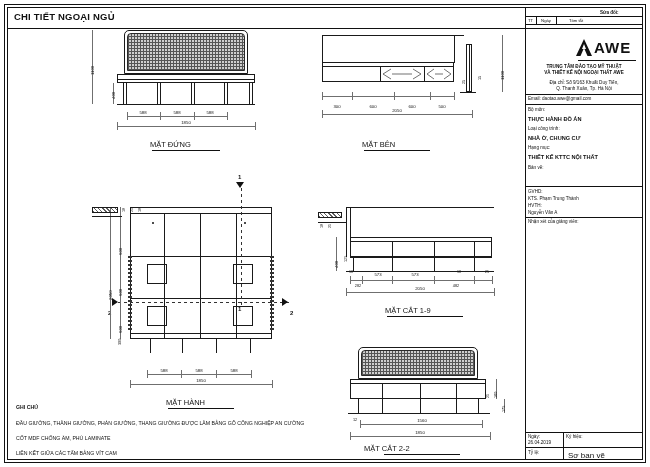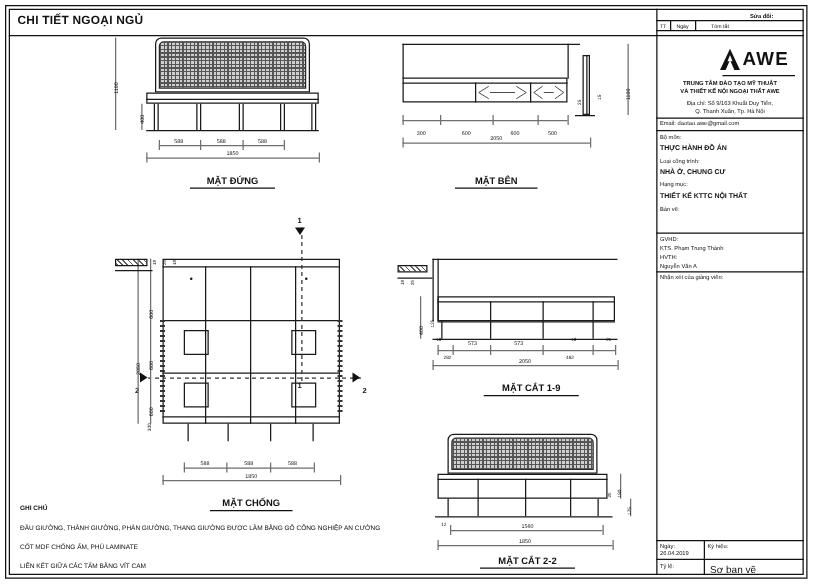--- a/index.html
+++ b/index.html
@@ -21,21 +21,21 @@
   .vline{position:absolute;background:#111;width:1px;}
   .hline{position:absolute;background:#111;height:1px;}
   
   .ln{position:absolute;background:#1a1a1a;}
   .lnh{height:1px;}
   .lnv{width:1px;}
   .lngray{background:#6f6f6f;}
   .rect{position:absolute;border:1px solid #1a1a1a;box-sizing:border-box;}
   .hatch{position:absolute;box-sizing:border-box;border:1px solid #1a1a1a;
     background:repeating-linear-gradient(45deg,#5d5d5d 0 1px,transparent 1px 3px);}
-  .caption{position:absolute;font-size:7.5px;font-weight:bold;color:#111;text-align:center;}
+  .caption{position:absolute;font-size:7.5px;font-weight:normal;color:#111;}
   .capline{position:absolute;height:1px;background:#111;}
   .dim{position:absolute;font-size:4.3px;color:#111;text-align:center;}
   .dimv{position:absolute;font-size:4.3px;color:#111;transform:rotate(-90deg);transform-origin:left top;white-space:nowrap;}
   .note{position:absolute;font-size:5.2px;color:#111;white-space:nowrap;}
   .marker{position:absolute;font-size:6px;font-weight:bold;color:#111;}
   .tri{position:absolute;width:0;height:0;}
   .dashv{position:absolute;width:1px;background:repeating-linear-gradient(to bottom,#333 0 3px,transparent 3px 6px);}
   .dashh{position:absolute;height:1px;background:repeating-linear-gradient(to right,#333 0 3px,transparent 3px 6px);}
   .logo{position:absolute;}
   .logotxt{position:absolute;font-weight:bold;color:#111;}
@@ -242,21 +242,21 @@
   <div class="dim" style="left:221px;top:368px;width:26px;">588</div>
   <div class="ln lnh lngray" style="left:130px;top:384px;width:142px;"></div>
   <div class="ln lnv lngray" style="left:130px;top:380px;height:8px;"></div>
   <div class="ln lnv lngray" style="left:272px;top:380px;height:8px;"></div>
   <div class="dim" style="left:183px;top:378px;width:36px;">1850</div>
 
   <div class="ln lnv" style="left:150px;top:339px;height:14px;"></div>
   <div class="ln lnv" style="left:182px;top:339px;height:14px;"></div>
   <div class="ln lnv" style="left:216px;top:339px;height:14px;"></div>
   <div class="ln lnv" style="left:250px;top:339px;height:14px;"></div>
-  <div class="caption" style="left:166px;top:398px;width:70px;">MẶT CHỐNG</div>
+  <div class="caption" style="left:166px;top:398px;width:70px;">MẶT HÀNH</div>
   <div class="capline" style="left:168px;top:408px;width:66px;"></div>
 
   <div class="ln lnv" style="left:346px;top:207px;height:50px;"></div>
   <div class="ln lnv" style="left:350px;top:207px;height:50px;"></div>
   <div class="ln lnh" style="left:346px;top:207px;width:148px;"></div>
   <div class="rect" style="left:350px;top:237px;width:142px;height:20px;"></div>
   <div class="ln lnh" style="left:350px;top:241px;width:142px;"></div>
   <div class="ln lnv" style="left:392px;top:241px;height:16px;"></div>
   <div class="ln lnv" style="left:434px;top:241px;height:16px;"></div>
   <div class="ln lnv" style="left:474px;top:241px;height:16px;"></div>
@@ -318,21 +318,21 @@
 
   <div class="ln lnh lngray" style="left:360px;top:424px;width:122px;"></div>
   <div class="ln lnv lngray" style="left:360px;top:420px;height:8px;"></div>
   <div class="ln lnv lngray" style="left:482px;top:420px;height:8px;"></div>
   <div class="dim" style="left:348px;top:418px;width:14px;font-size:3.8px;">12</div>
   <div class="dim" style="left:404px;top:418px;width:36px;">1560</div>
   <div class="ln lnh lngray" style="left:350px;top:436px;width:140px;"></div>
   <div class="ln lnv lngray" style="left:350px;top:432px;height:8px;"></div>
   <div class="ln lnv lngray" style="left:490px;top:432px;height:8px;"></div>
   <div class="dim" style="left:402px;top:430px;width:36px;">1850</div>
-  <div class="caption" style="left:382px;top:444px;width:80px;">MẶT CẮT 2-2</div>
+  <div class="caption" style="left:364px;top:444px;width:80px;">MẶT CẮT 2-2</div>
   <div class="capline" style="left:384px;top:454px;width:76px;"></div>
 
   <div class="note" style="left:16px;top:404px;font-weight:bold;">GHI CHÚ</div>
   <div class="note" style="left:16px;top:420px;">ĐẦU GIƯỜNG, THÀNH GIƯỜNG, PHẢN GIƯỜNG, THANG GIƯỜNG ĐƯỢC LÀM BẰNG GỖ CÔNG NGHIỆP AN CƯỜNG</div>
   <div class="note" style="left:16px;top:435px;">CỐT MDF CHỐNG ẨM, PHỦ LAMINATE</div>
   <div class="note" style="left:16px;top:450px;">LIÊN KẾT GIỮA CÁC TẤM BẰNG VÍT CAM</div>
 
 </div>
 
 </body></html>

